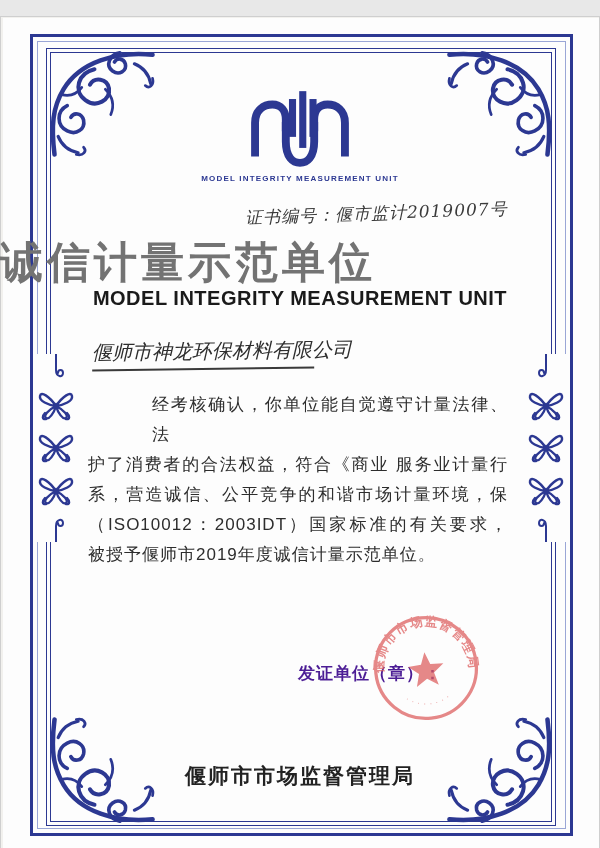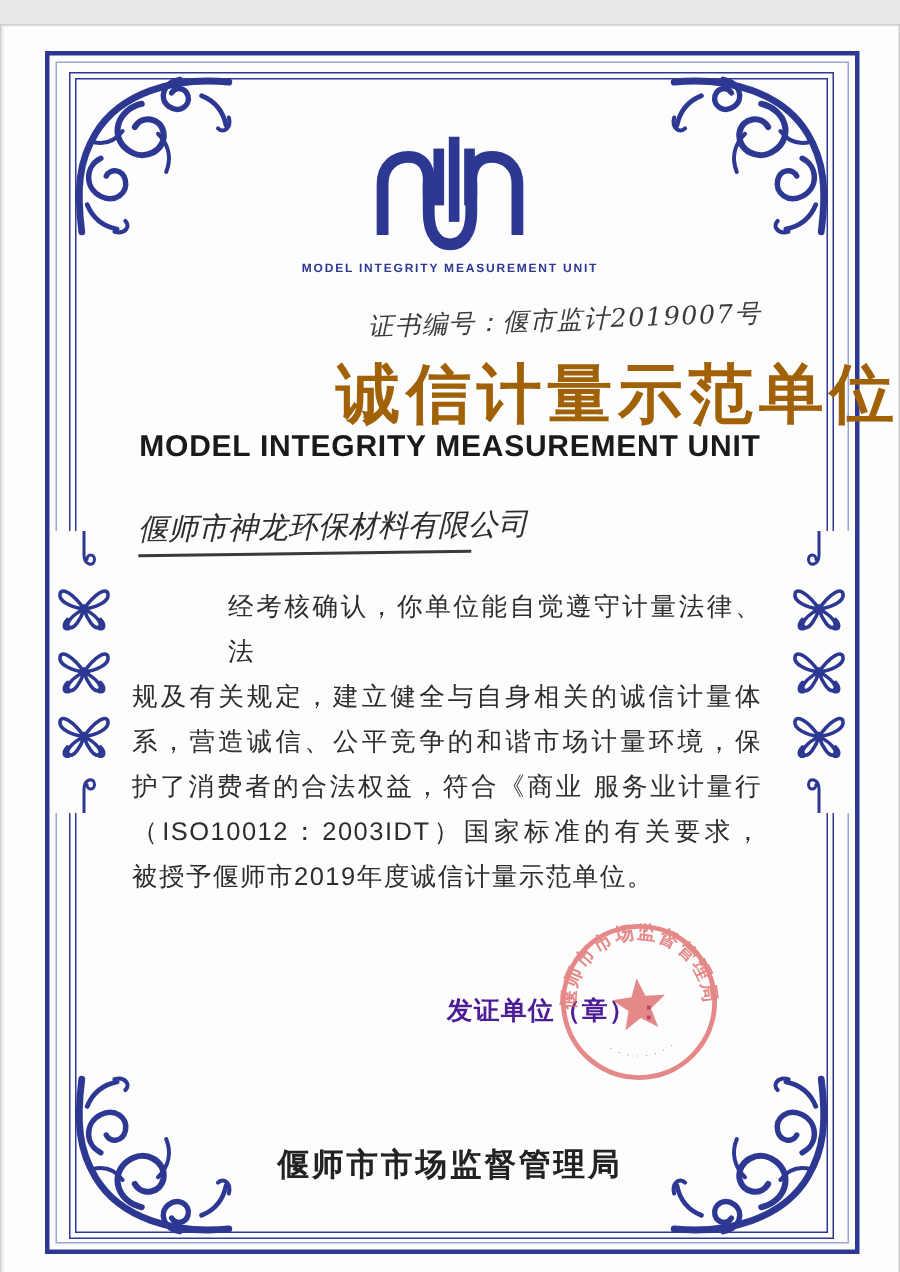--- a/index.html
+++ b/index.html
@@ -47,23 +47,23 @@
     display:block;margin-top:4px;font-size:8px;font-weight:700;letter-spacing:1.2px;
     color:#2c3892;
   }
   .cert-no{
     position:absolute;top:186px;right:92px;
     font-family:"DejaVu Serif", serif;font-style:italic;
     font-size:17px;color:#3b3b3b;transform:rotate(-2deg);
     letter-spacing:1px;white-space:nowrap;
   }
   .title-zh{
-    position:absolute;top:218px;left:0;right:0;text-align:right;
+    position:absolute;top:218px;left:0;right:0;text-align:left;
     font-family:"DejaVu Serif", serif;font-weight:700;
-    font-size:43px;letter-spacing:4px;color:#a16207;white-space:nowrap;
+    font-size:43px;letter-spacing:4px;color:#737373;white-space:nowrap;
   }
   .title-en{
     position:absolute;top:271px;left:0;right:0;text-align:center;
     font-size:20px;font-weight:800;letter-spacing:0.5px;color:#1a1a1a;white-space:nowrap;
   }
   .company{
     position:absolute;top:322px;left:92px;width:222px;
     font-family:"DejaVu Serif", serif;font-style:italic;
     font-size:20px;color:#2e2e2e;border-bottom:2px solid #3a3a3a;
     padding-bottom:3px;transform:rotate(-0.8deg);white-space:nowrap;
@@ -268,23 +268,22 @@
       <span>证书编号：</span><span>偃市监计2019007号</span>
     </div>
 
     <div class="title-zh">诚信计量示范单位</div>
     <div class="title-en">MODEL INTEGRITY MEASUREMENT UNIT</div>
 
     <div class="company">偃师市神龙环保材料有限公司</div>
 
     <div class="body-text">
       <div class="body-line first">经考核确认，你单位能自觉遵守计量法律、法</div>
-      <div class="body-line">规及有关规定，建立健全与自身相关的诚信计量体</div>
+      <div class="body-line">护了消费者的合法权益，符合《商业 服务业计量行</div>
       <div class="body-line">系，营造诚信、公平竞争的和谐市场计量环境，保</div>
-      <div class="body-line">护了消费者的合法权益，符合《商业 服务业计量行</div>
       <div class="body-line">（ISO10012：2003IDT）国家标准的有关要求，</div>
       <div class="body-line last">被授予偃师市2019年度诚信计量示范单位。</div>
     </div>
 
     <div class="issue-row">发证单位（章）：</div>
 
     <div class="seal">
       <svg viewBox="0 0 120 120">
         <circle cx="60" cy="60" r="54" fill="none" stroke="#dd5c5c" stroke-width="3.5"></circle>
         <polygon points="60,43 65,56.1 79,56.8 68.1,65.6 71.8,79.2 60,71.5 48.2,79.2 51.9,65.6 41,56.8 55,56.1" fill="#dd5c5c"></polygon>

